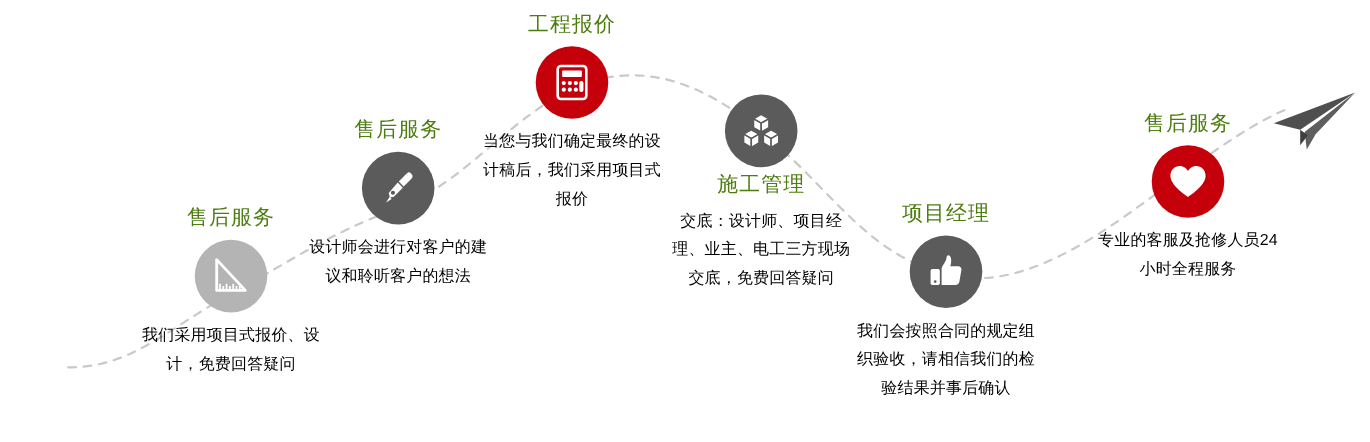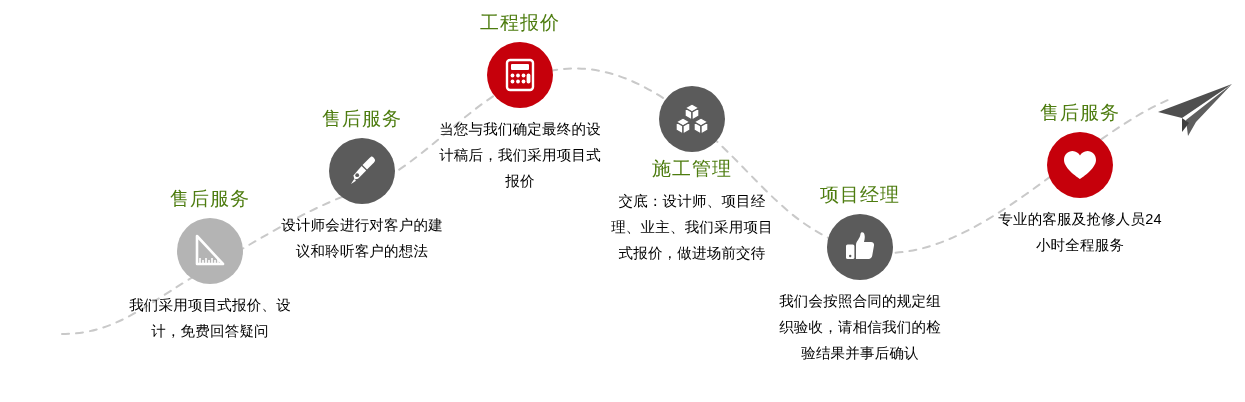--- a/index.html
+++ b/index.html
@@ -158,21 +158,21 @@
           <path d="M11 19 L18 23 L11 27 L4 23 Z"></path>
           <path d="M4 23 L11 27 L11 35 L4 31 Z"></path>
           <path d="M18 23 L18 31 L11 35 L11 27 Z"></path>
           <path d="M29 19 L36 23 L29 27 L22 23 Z"></path>
           <path d="M22 23 L29 27 L29 35 L22 31 Z"></path>
           <path d="M36 23 L36 31 L29 35 L29 27 Z"></path>
         </g>
       </svg>
     </div>
     <div class="step-title">施工管理</div>
-    <div class="step-desc">交底：设计师、项目经理、业主、我们采用项目式报价，做进场前交待</div>
+    <div class="step-desc">交底：设计师、项目经理、业主、电工三方现场交底，免费回答疑问</div>
   </div>
 
   <div class="step" id="step-5">
     <div class="step-title">项目经理</div>
     <div class="step-icon icon-gray-dark">
       <svg width="38" height="38" viewBox="0 0 38 38">
         <path d="M15 17 C15 13 19 11 19.5 6 C19.7 4 21.5 3.6 22.6 4.8
                  C24 6.4 24.2 10 23 14 L30 14 C32 14 33.4 15.6 33 17.4
                  L31.2 27.8 C30.9 29.6 29.4 31 27.6 31 L15 31 Z" fill="#ffffff"></path>
         <rect x="5" y="16.5" width="8.4" height="14.5" rx="1.6" fill="#ffffff"></rect>

